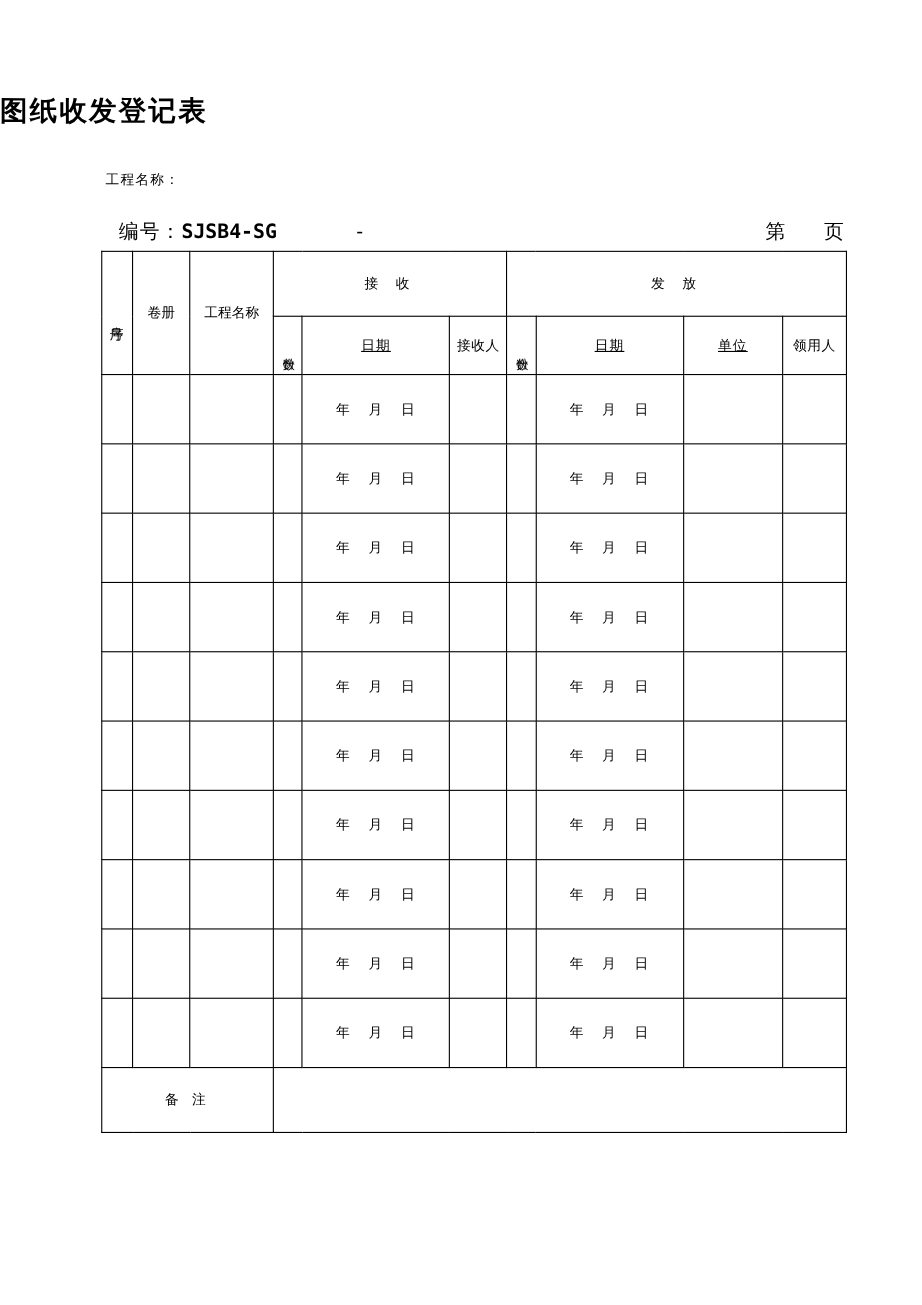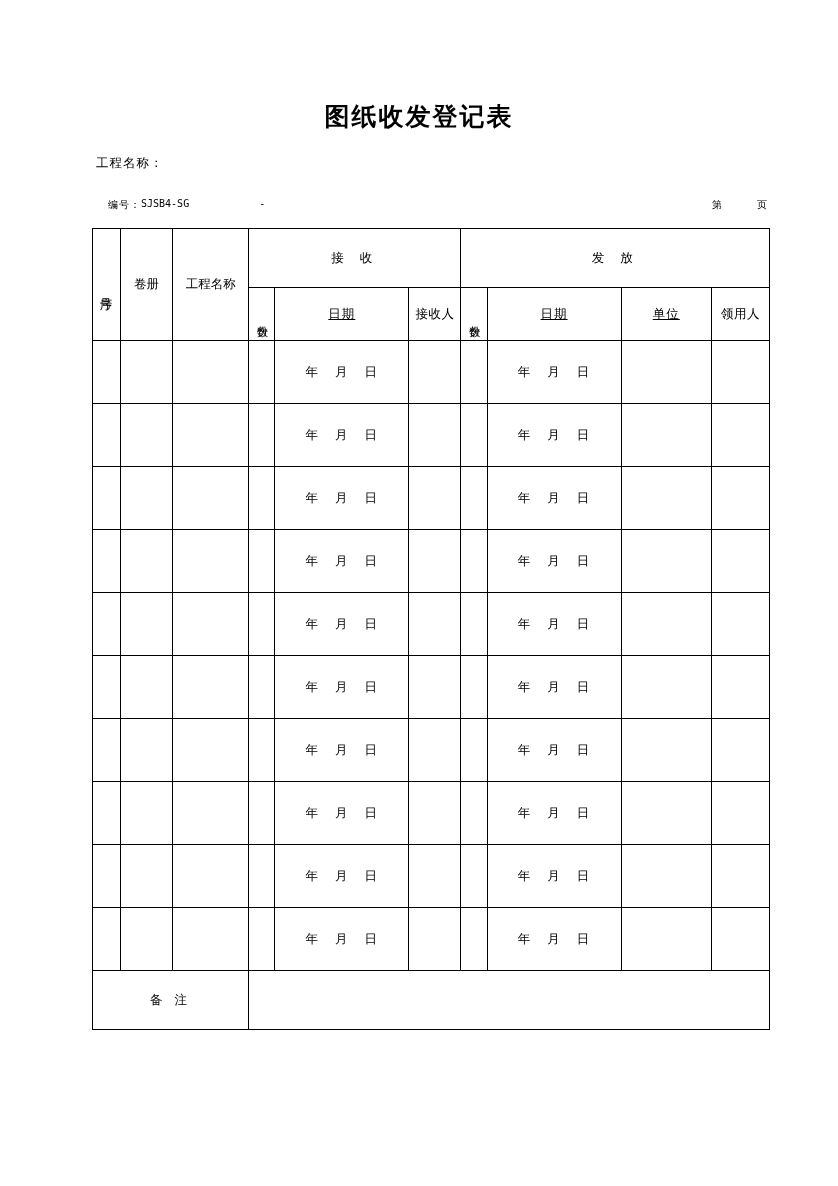--- a/index.html
+++ b/index.html
@@ -16,54 +16,54 @@
     overflow: hidden;
   }
   .page {
     position: relative;
     width: 838px;
     height: 1186px;
     box-sizing: border-box;
   }
   .doc-title {
     position: absolute;
-    top: 100px;
+    top: 84px;
     left: 0;
     width: 838px;
-    text-align: center;
     font-size: 25px;
     font-weight: bold;
     letter-spacing: 2px;
     font-family: "DejaVu Sans", "Liberation Sans", sans-serif;
   }
   .meta-project {
     position: absolute;
     top: 155px;
     left: 96px;
     font-size: 12.5px;
     letter-spacing: 1px;
     font-family: "DejaVu Sans", "Liberation Sans", sans-serif;
   }
   .meta-row {
     position: absolute;
     top: 198px;
     left: 108px;
     width: 660px;
-    font-size: 10px;
+    font-size: 18px;
     font-family: "DejaVu Sans Mono", "Liberation Mono", monospace;
     display: flex;
-    align-items: flex-start;
+    align-items: center;
   }
   .meta-row .num-label {
     font-family: "DejaVu Sans", "Liberation Sans", sans-serif;
     letter-spacing: 1px;
   }
   .meta-row .num-value {
     font-family: "DejaVu Sans Mono", "Liberation Mono", monospace;
     letter-spacing: 0px;
+    font-weight: bold;
   }
   .meta-row .dash {
     margin-left: 70px;
     font-family: "DejaVu Sans Mono", "Liberation Mono", monospace;
   }
   .meta-row .spacer {
     flex: 1;
   }
   .meta-row .page-label {
     font-family: "DejaVu Sans", "Liberation Sans", sans-serif;

